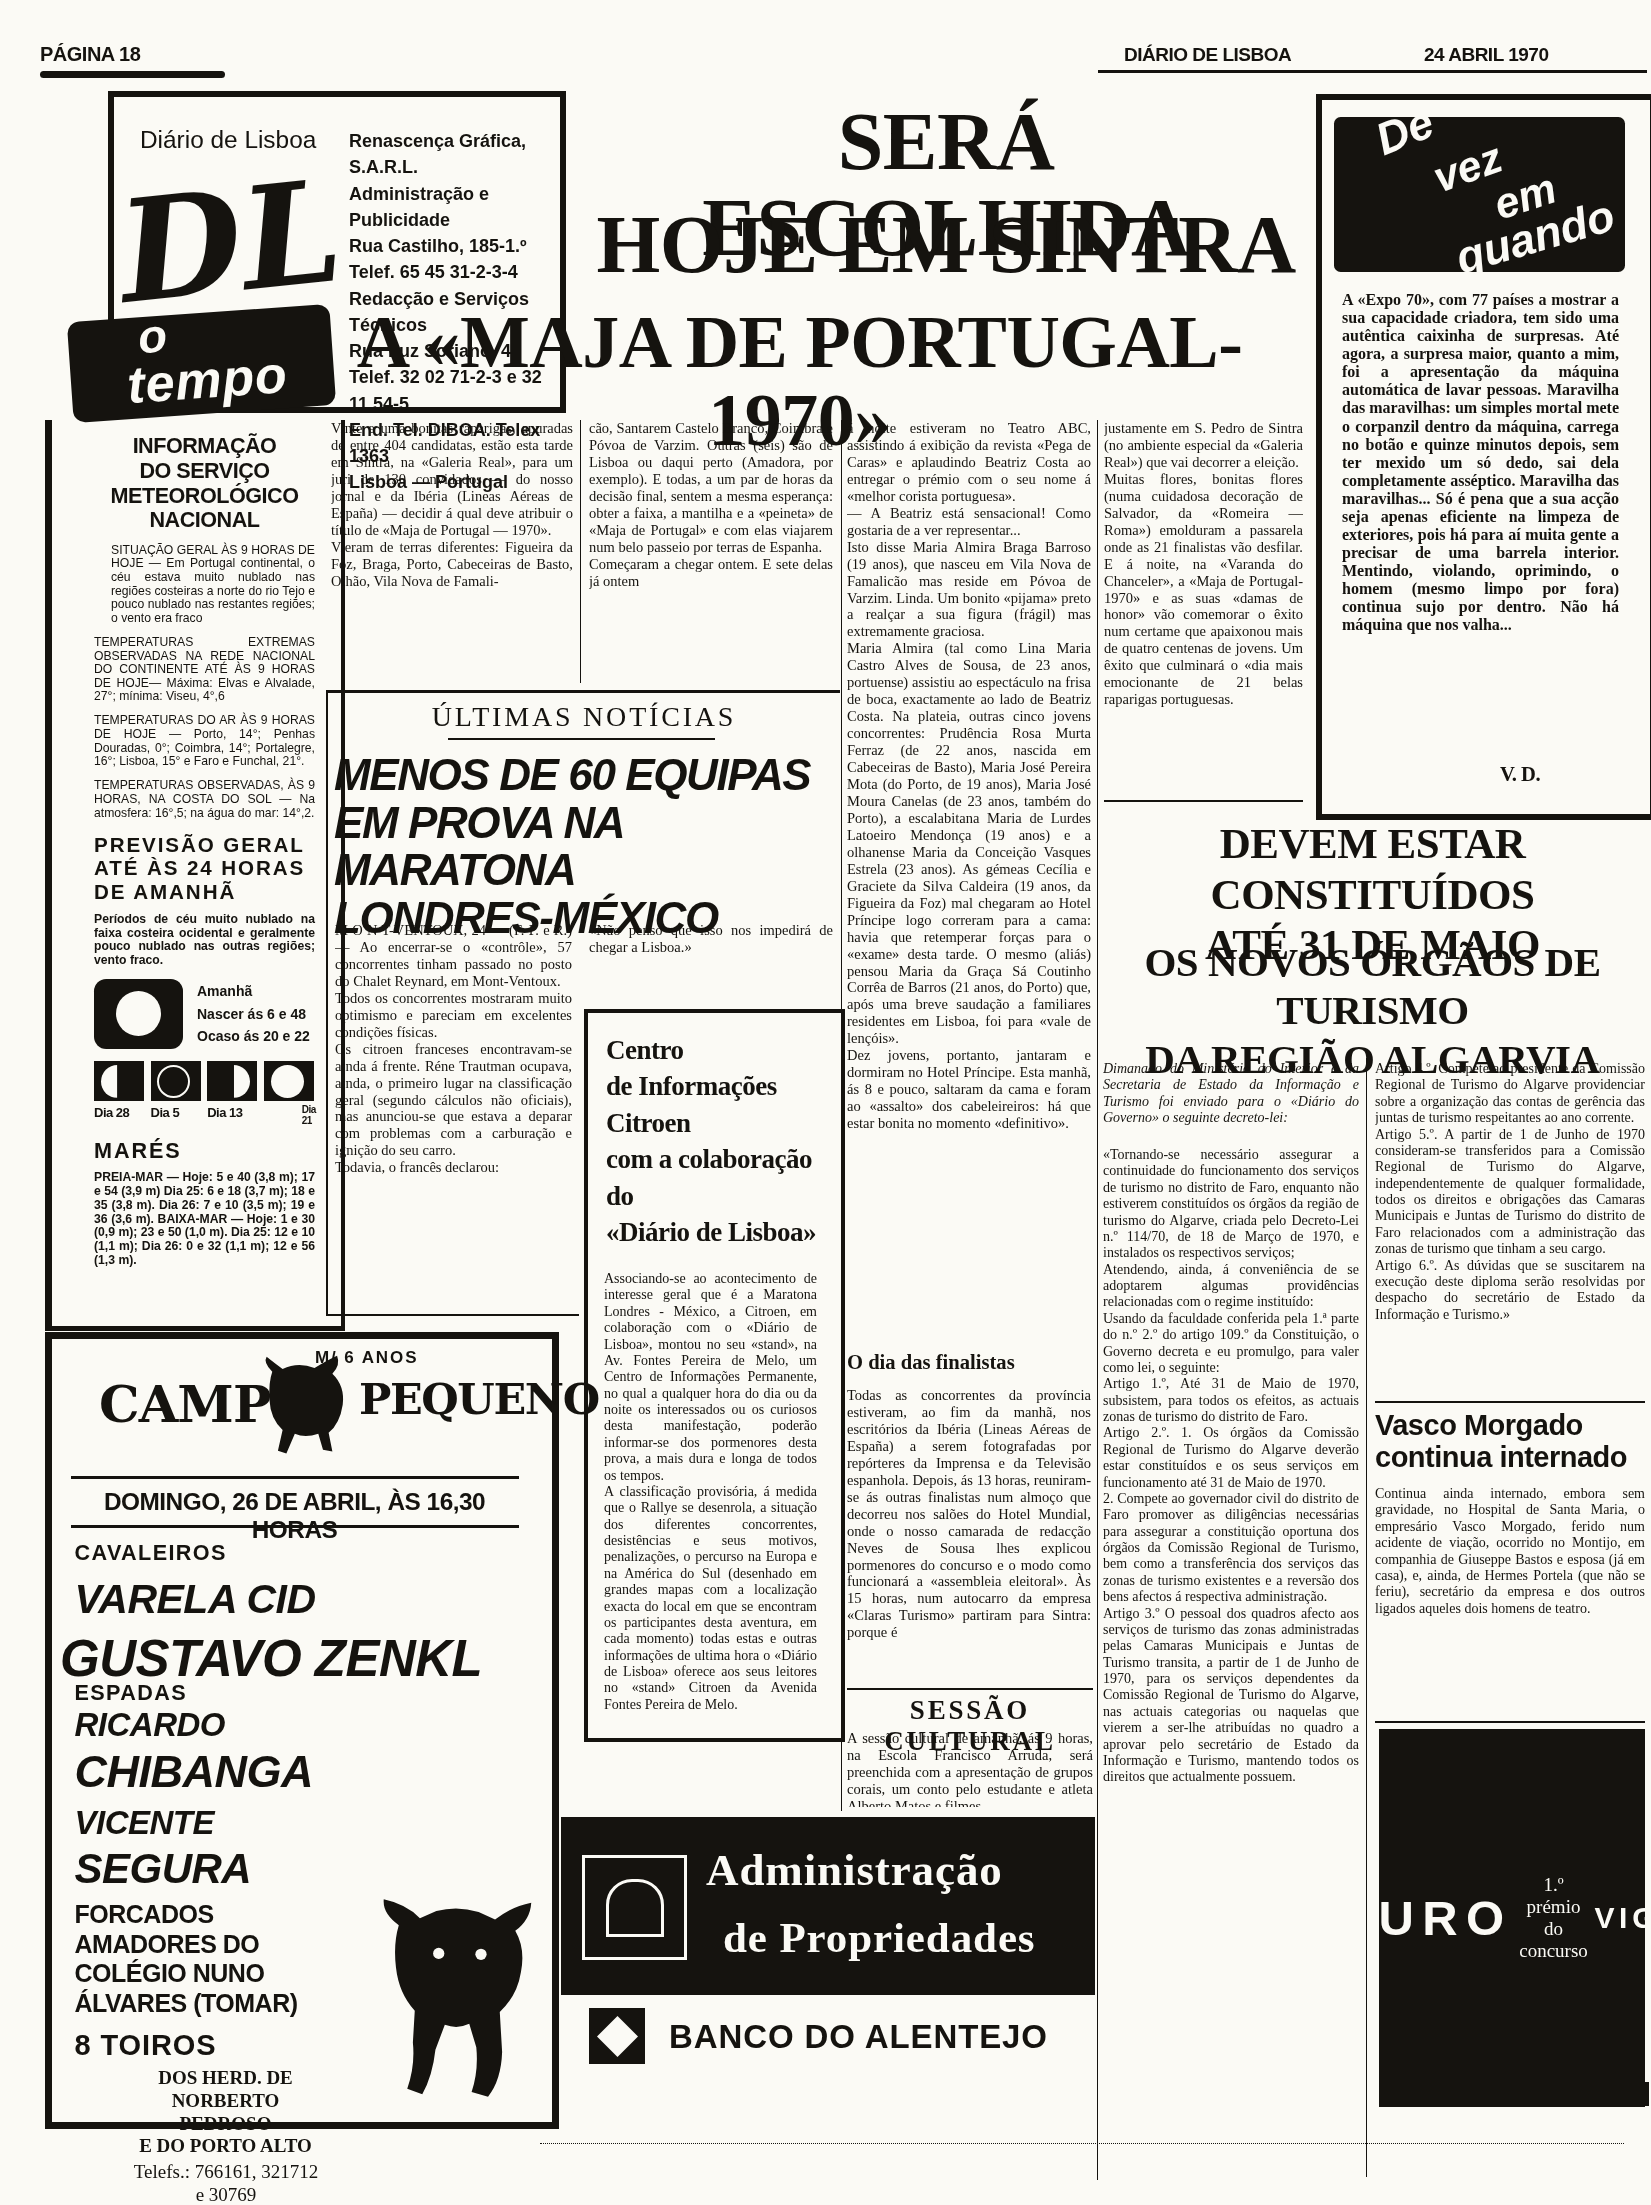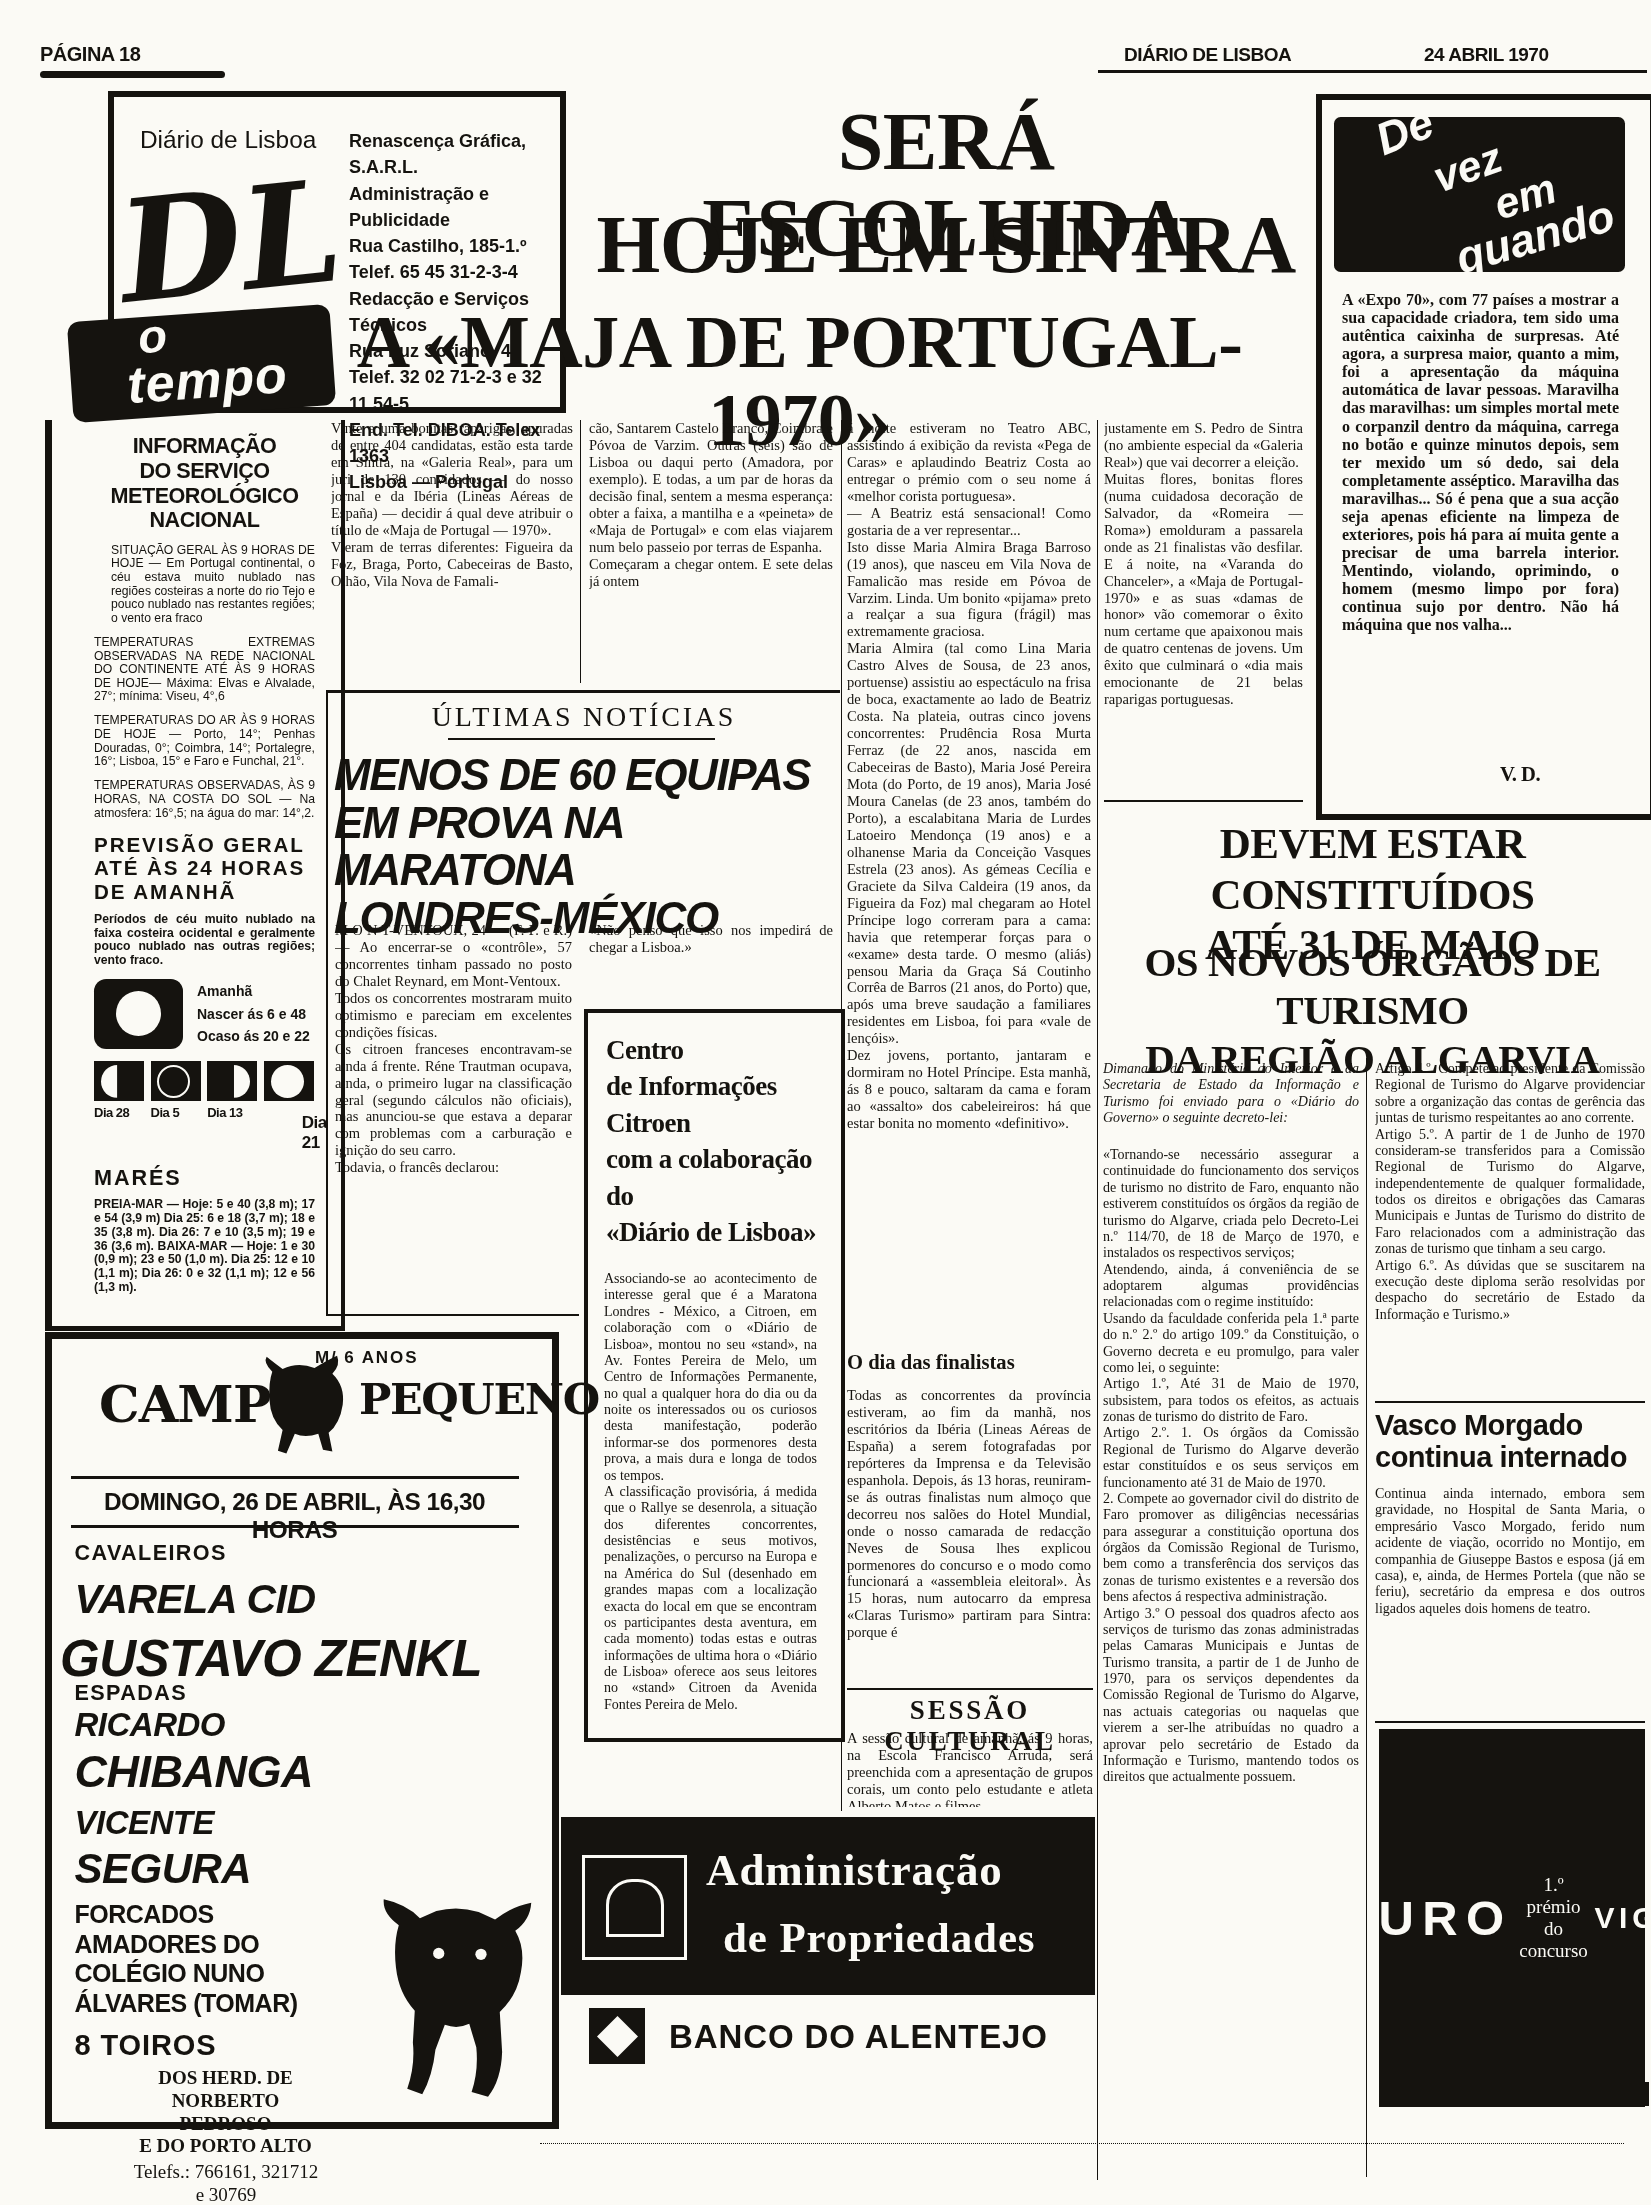--- a/index.html
+++ b/index.html
@@ -132,21 +132,21 @@
         <div style="width:50px;">
           <div style="width:50px;height:40px;background:#15130f;position:relative;overflow:hidden;">
             <div style="position:absolute;left:10.3px;top:3.8px;width:33px;height:33px;border-radius:50%;background:#fbfaf5;clip-path:inset(0 0 0 50%);"></div>
           </div>
           <div class="hl" style="font-size:13px;margin-top:3.8px;">Dia 13</div>
         </div>
         <div style="width:50px;">
           <div style="width:50px;height:40px;background:#15130f;position:relative;">
             <div style="position:absolute;left:7.5px;top:3.8px;width:33px;height:33px;border-radius:50%;background:#fbfaf5;"></div>
           </div>
-          <div class="hl" style="font-size:17px;margin-top:12px;padding-left:38px;">Dia 21</div>
+          <div class="hl" style="font-size:10px;margin-top:3px;padding-left:38px;">Dia 21</div>
         </div>
       </div>
 
       <div class="hl" style="margin-top:12.2px;font-size:21.6px;letter-spacing:1.9px;">MARÉS</div>
       <div style="margin-top:6.6px;font-size:12.2px;line-height:1.14;text-align:justify;font-weight:bold;height:141px;overflow:hidden;">PREIA-MAR — Hoje: 5 e 40 (3,8 m); 17 e 54 (3,9 m) Dia 25: 6 e 18 (3,7 m); 18 e 35 (3,8 m). Dia 26: 7 e 10 (3,5 m); 19 e 36 (3,6 m). BAIXA-MAR — Hoje: 1 e 30 (0,9 m); 23 e 50 (1,0 m). Dia 25: 12 e 10 (1,1 m); Dia 26: 0 e 32 (1,1 m); 12 e 56 (1,3 m).</div>
     </div>
   </div>
 
   <div class="abs blackbox" style="left:70px;top:313px;width:263px;height:101px;border-radius:12.2px;transform:rotate(-4deg);">
     <span class="abs white sans" style="left:70px;top:-8.4px;font-size:47px;font-weight:bold;font-style:italic;">o</span>

